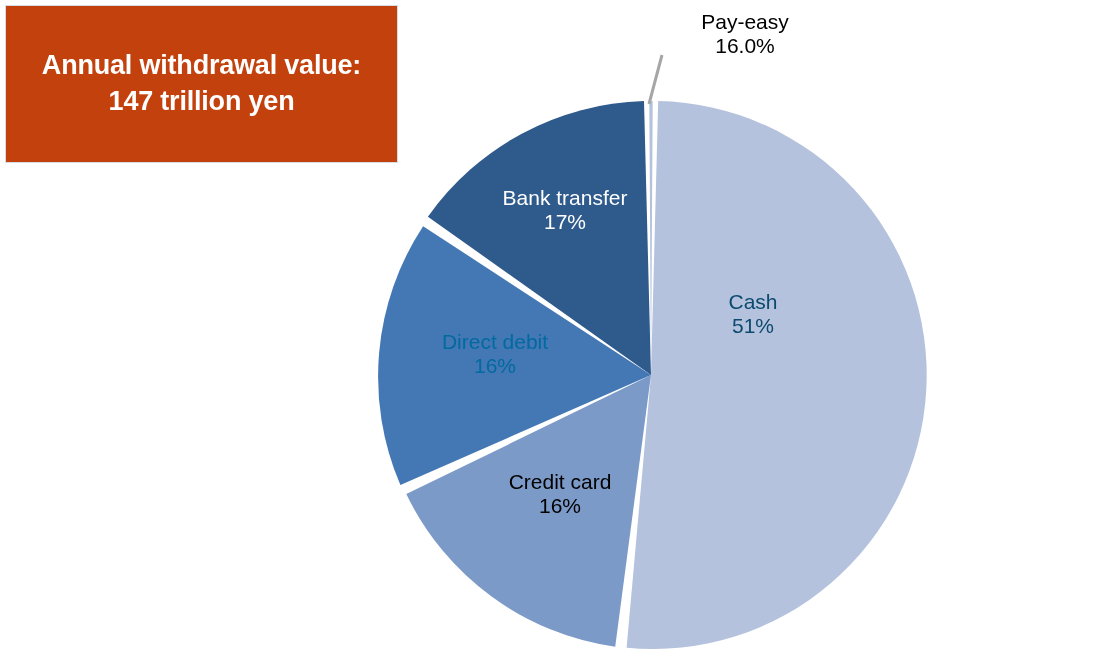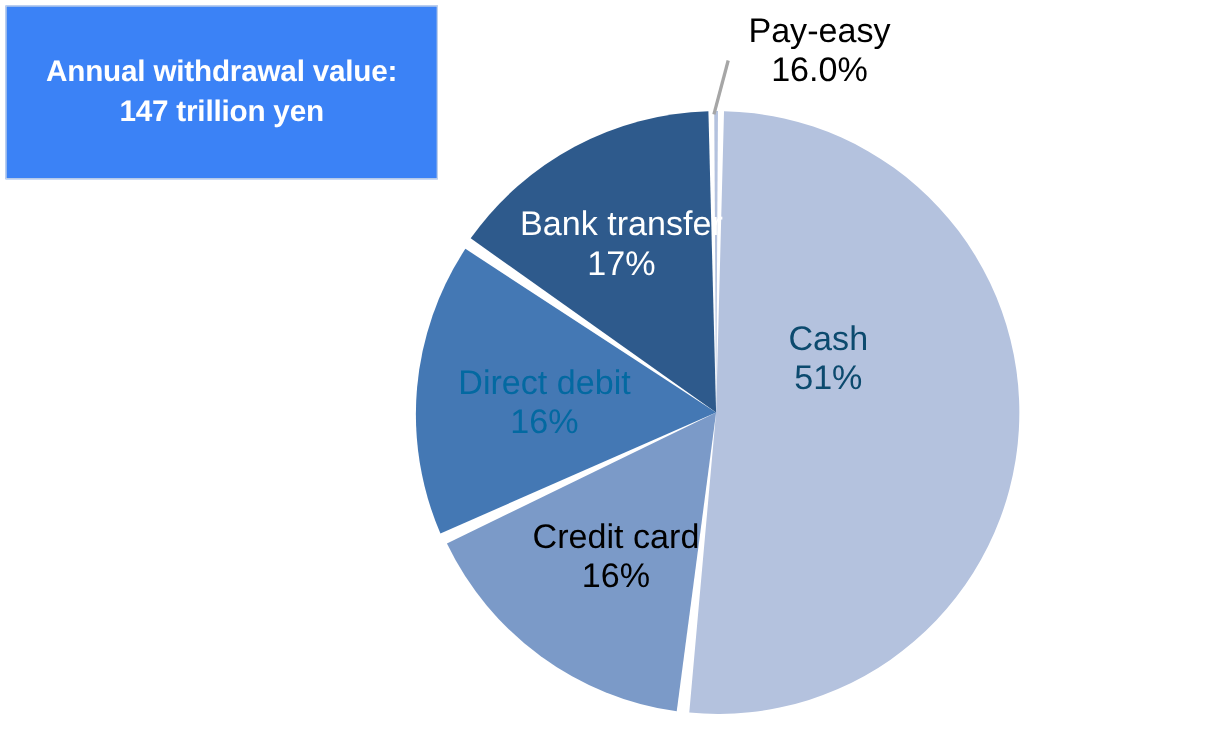--- a/index.html
+++ b/index.html
@@ -15,21 +15,21 @@
     font-family: "Liberation Sans", sans-serif;
   }
 
   
   #summary-box {
     position: absolute;
     left: 5px;
     top: 5px;
     width: 393px;
     height: 158px;
-    background: #3b82f6;
+    background: #c2410c;
     border: 1px solid #D6DCE6;
     box-sizing: border-box;
     display: flex;
     flex-direction: column;
     align-items: center;
     justify-content: center;
     color: #FFFFFF;
     font-size: 27px;
     font-weight: bold;
     line-height: 1.32;
@@ -52,21 +52,21 @@
     position: absolute;
     left: 0;
     top: 0;
     display: block;
   }
 
   
   .slice-label {
     position: absolute;
     text-align: center;
-    font-size: 31px;
+    font-size: 21px;
     line-height: 1.16;
     font-weight: normal;
     white-space: nowrap;
     pointer-events: none;
   }
   .slice-label .lbl-name { display: block; }
   .slice-label .lbl-val  { display: block; }
 
   #label-cash          { left: 648px; top: 290px; width: 210px; color: #0c4a6e; }
   #label-credit-card   { left: 440px; top: 470px; width: 240px; color: #000000; }

